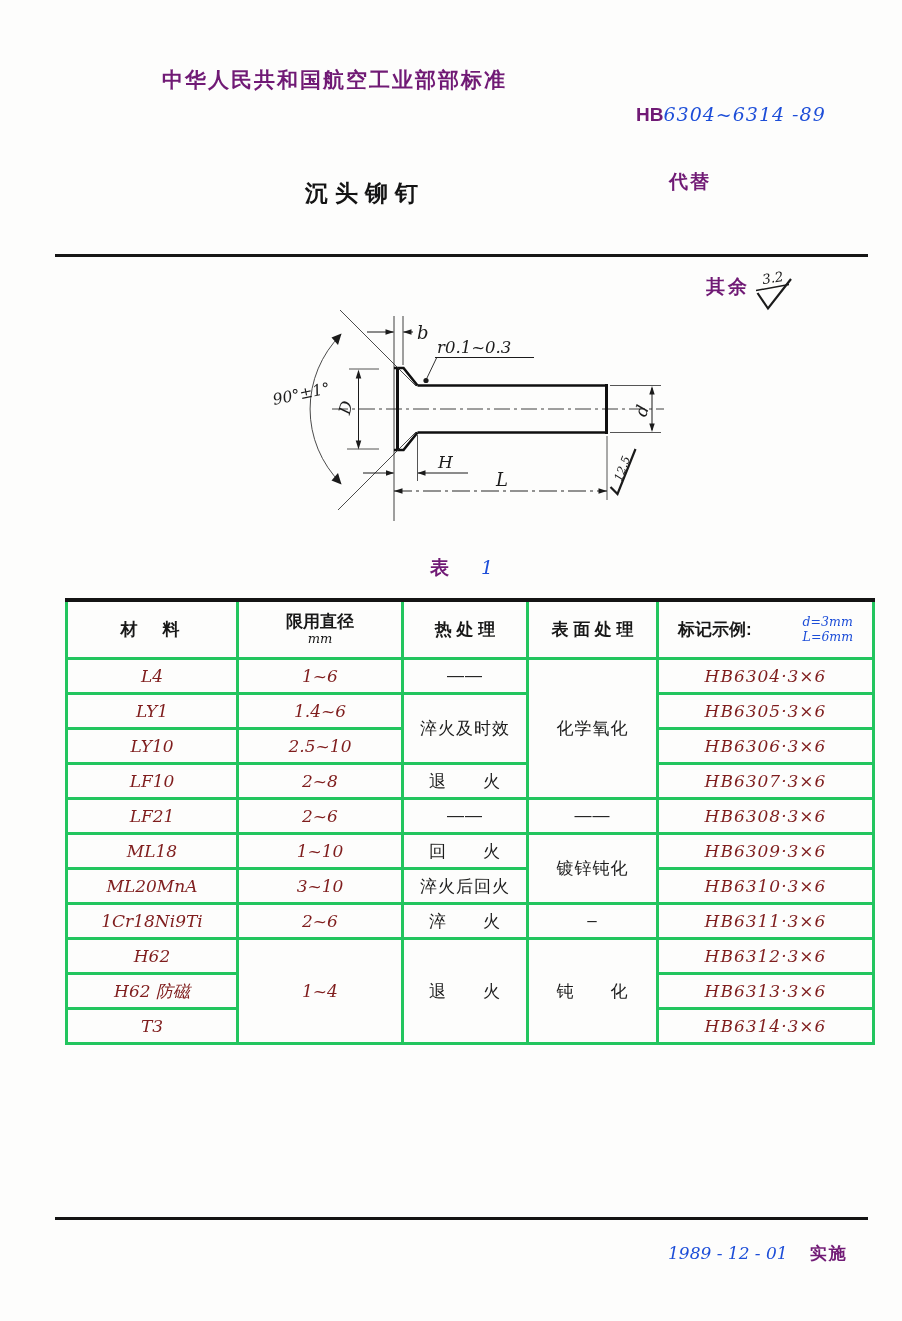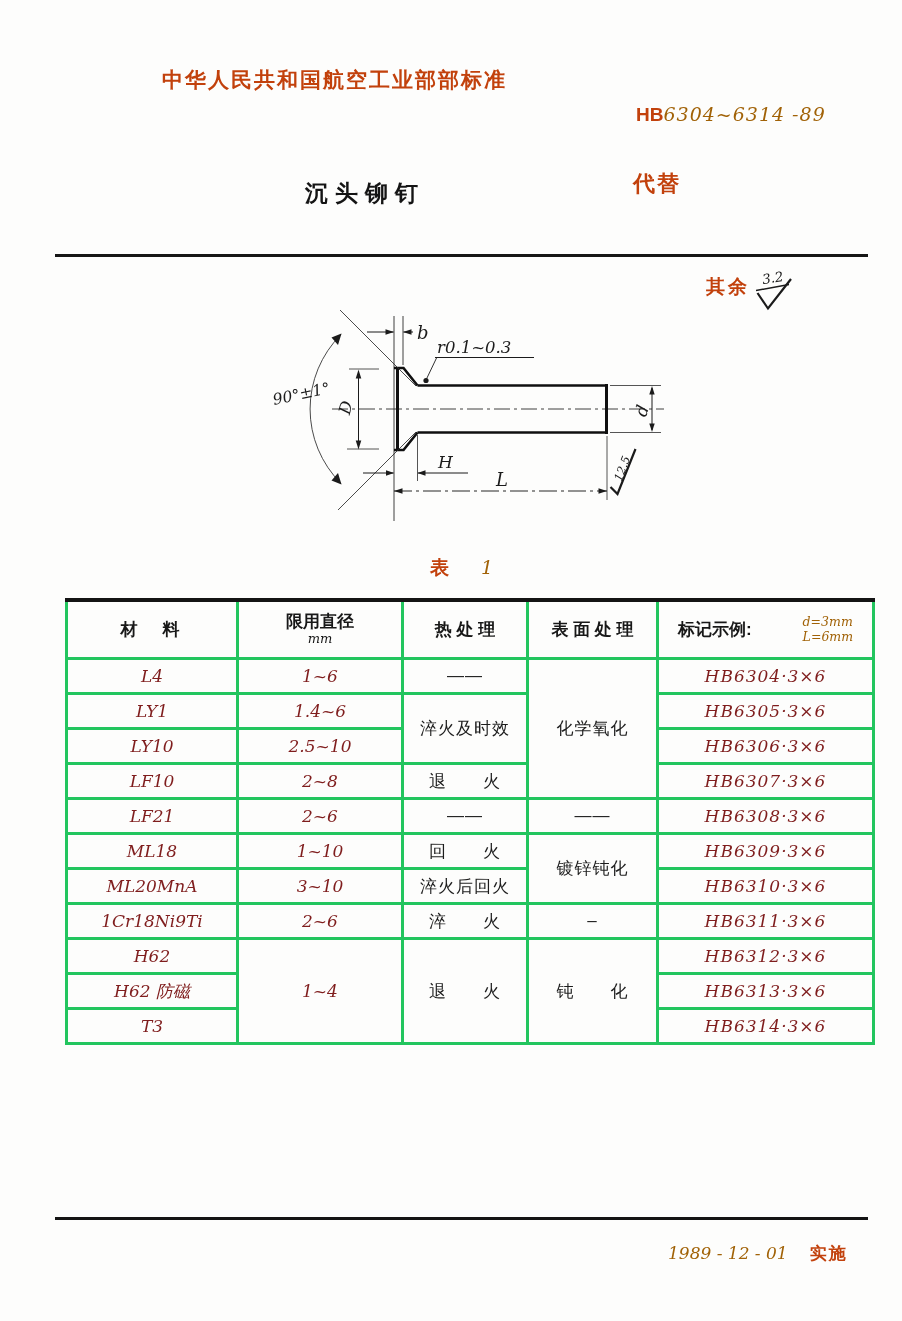--- a/index.html
+++ b/index.html
@@ -2,27 +2,27 @@
 <html><head>
 <meta charset="utf-8">
 <style>
   html,body{margin:0;padding:0;background:#e8e8e8;}
   .page{
     position:relative;width:902px;height:1321px;background:#fdfdfc;
     font-family:"Liberation Sans",sans-serif;color:#141414;overflow:hidden;
   }
   .abs{position:absolute;}
   
-  .printed{font-family:"Liberation Sans",sans-serif;font-weight:bold;color:#c2410c;}
-  
-  .hand{font-family:"DejaVu Serif",serif;font-style:italic;font-weight:normal;color:#a16207;}
+  .printed{font-family:"Liberation Sans",sans-serif;font-weight:bold;color:#701a75;}
+  
+  .hand{font-family:"DejaVu Serif",serif;font-style:italic;font-weight:normal;color:#1d4ed8;}
   .ministry{left:162px;top:66px;font-size:21px;letter-spacing:2px;}
   .stdline{left:636px;top:103px;font-size:19px;}
   .stdline .num{font-size:19px;letter-spacing:1px;}
-  .replaces{left:633px;top:169px;font-size:22px;letter-spacing:2px;}
+  .replaces{left:669px;top:169px;font-size:19px;letter-spacing:2px;}
   .doctitle{left:305px;top:178px;font-size:23px;font-weight:bold;letter-spacing:7px;}
   .rule{left:55px;top:254px;width:813px;height:3px;background:#161616;}
   .surface-note-label{left:706px;top:274px;font-size:19px;letter-spacing:3px;}
   .caption{left:430px;top:555px;font-size:19px;}
   .caption .num{margin-left:32px;font-size:19px;}
   
   table.spec{
     position:absolute;left:65px;top:598px;width:807px;
     border-collapse:collapse;table-layout:fixed;
     border:2px solid #1d1d1d;border-top:4px solid #141414;border-bottom:3px solid #141414;

